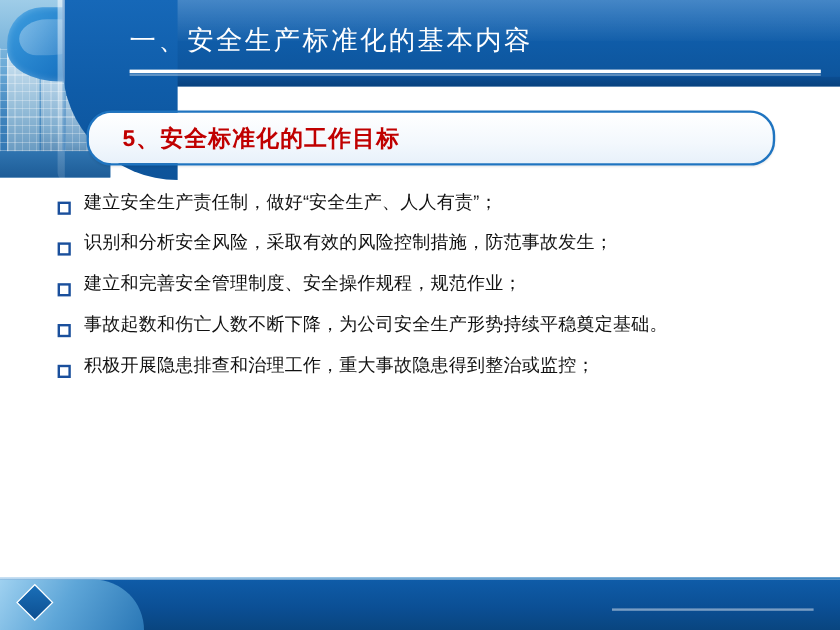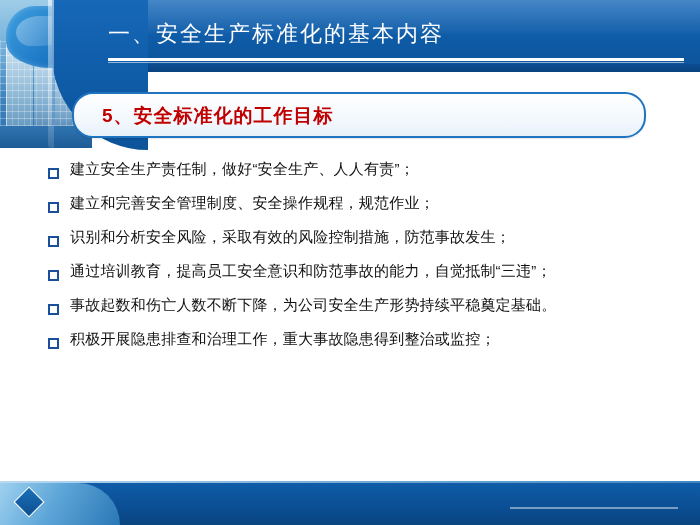--- a/index.html
+++ b/index.html
@@ -264,33 +264,29 @@
 
   <div class="bullets">
 
     <div class="bullet-row">
       <div class="bullet-marker"></div>
       <div class="bullet-text">建立安全生产责任制，做好“安全生产、人人有责”；</div>
     </div>
 
     <div class="bullet-row">
       <div class="bullet-marker"></div>
+      <div class="bullet-text">识别和分析安全风险，采取有效的风险控制措施，防范事故发生；</div>
+    </div>
+
+    <div class="bullet-row">
+      <div class="bullet-marker"></div>
       <div class="bullet-text">建立和完善安全管理制度、安全操作规程，规范作业；</div>
     </div>
 
-    <div class="bullet-row">
-      <div class="bullet-marker"></div>
-      <div class="bullet-text">识别和分析安全风险，采取有效的风险控制措施，防范事故发生；</div>
-    </div>
-
-
-    <div class="bullet-row">
-      <div class="bullet-marker"></div>
-      <div class="bullet-text">通过培训教育，提高员工安全意识和防范事故的能力，自觉抵制“三违”；</div>
-    </div>
+
 
     <div class="bullet-row">
       <div class="bullet-marker"></div>
       <div class="bullet-text">事故起数和伤亡人数不断下降，为公司安全生产形势持续平稳奠定基础。</div>
     </div>
 
     <div class="bullet-row">
       <div class="bullet-marker"></div>
       <div class="bullet-text">积极开展隐患排查和治理工作，重大事故隐患得到整治或监控；</div>
     </div>

